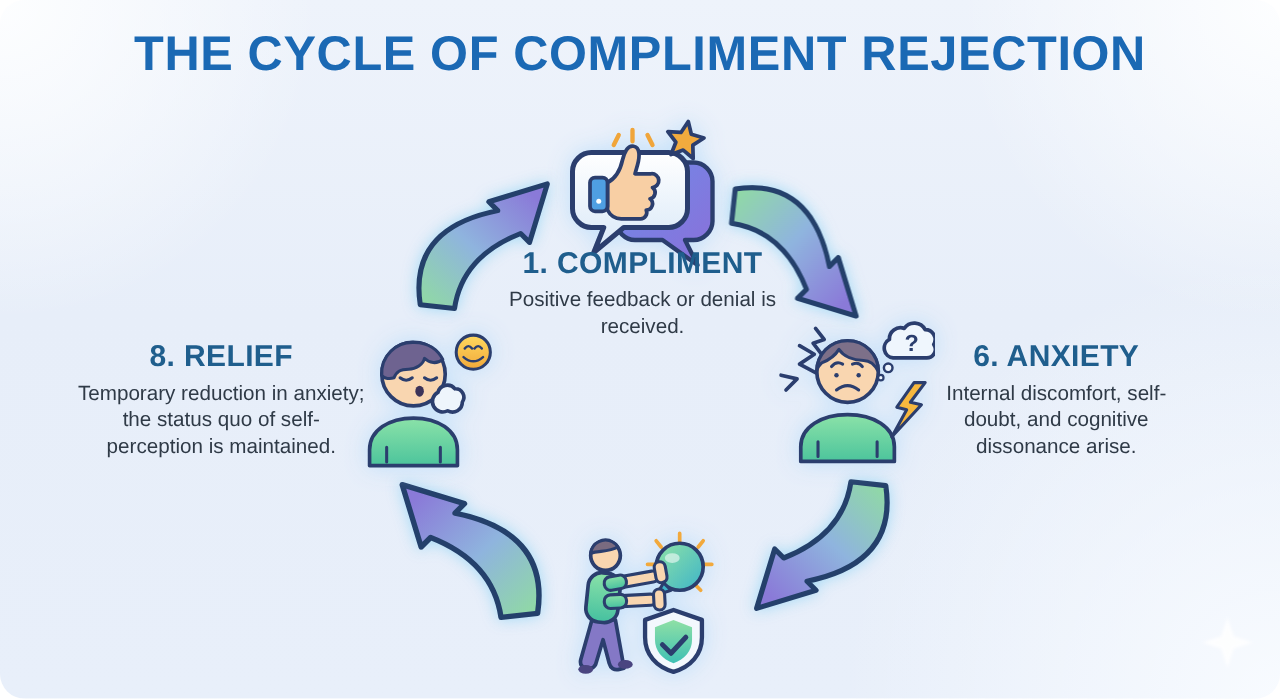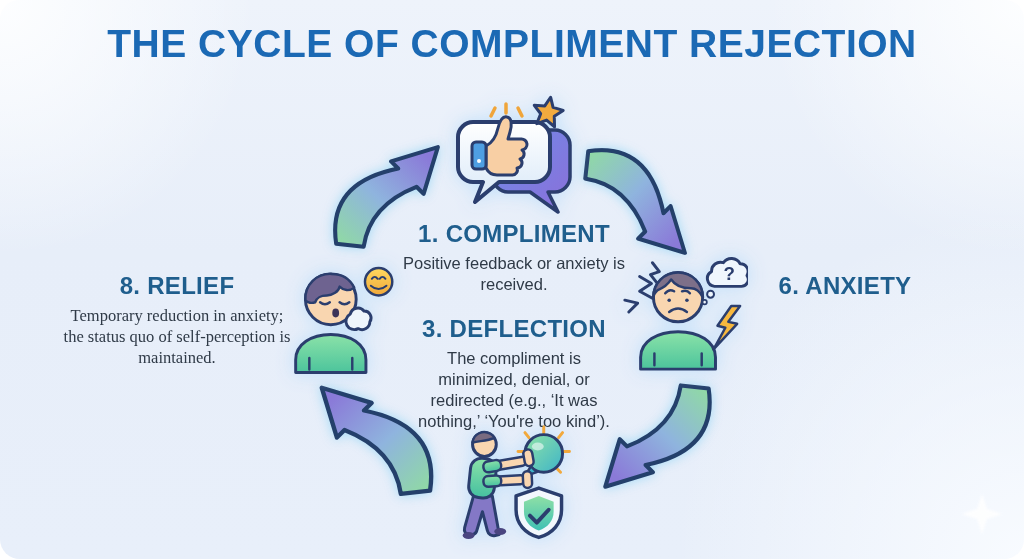--- a/index.html
+++ b/index.html
@@ -11,24 +11,24 @@
       radial-gradient(circle at 100% 100%, #f8fbff 0%, rgba(248,251,255,0) 30%),
       linear-gradient(180deg,#eef3fb 0%, #e7eef9 45%, #e8effa 100%);
   }
   .title{
     position:absolute;top:22px;left:0;width:100%;text-align:center;
     font-size:39px;font-weight:800;letter-spacing:.5px;color:#1b69b4;
   }
   .stage{position:absolute;text-align:center;}
   .stage h2{margin:0;font-size:24px;font-weight:800;letter-spacing:.3px;color:#1f5e8d;}
   .stage p{margin:5px auto 0;font-size:16.5px;line-height:1.28;font-weight:500;color:#2f3a47;}
-  .s1{left:349px;top:220px;width:330px;}  .s1 p{max-width:222px;}
+  .s1{left:349px;top:197px;width:330px;}  .s1 p{max-width:222px;}
   .s2{left:715px;top:272px;width:260px;}  .s2 p{max-width:205px;}
   .s3{left:349px;top:315px;width:330px;}  .s3 p{max-width:212px;}
-  .s4{left:37px; top:272px;width:280px;}  .s4 p{max-width:232px;font-family:Liberation Serif, serif;}
+  .s4{left:37px; top:272px;width:280px;}  .s4 p{max-width:232px;}
   .icon{position:absolute;filter:drop-shadow(0 0 9px rgba(190,222,250,.95));}
   .ic-compliment{left:438px;top:86px;}
   .ic-anxiety{left:615px;top:250px;}
   .ic-relief{left:282px;top:250px;}
   .ic-deflection{left:432px;top:420px;}
   .arrow{position:absolute;filter:drop-shadow(0 0 6px rgba(150,214,245,.85));}
   .ar-tl{left:325px;top:138px;}
   .ar-tr{left:572px;top:140px;transform:rotate(90deg);}
   .ar-br{left:596px;top:372px;transform:rotate(180deg);}
   .ar-bl{left:308px;top:378px;transform:scaleX(-1);}
@@ -181,28 +181,25 @@
     <rect x="93" y="29" width="9" height="17" rx="4.5" transform="rotate(-10 97 37)" fill="#f9d6b0" stroke="#2b3e6e" stroke-width="2.5"></rect>
     <rect x="54" y="57" width="40" height="9" rx="4.5" transform="rotate(-3 54 61)" fill="#f9d6b0" stroke="#2b3e6e" stroke-width="2.5"></rect>
     <rect x="52" y="56" width="18" height="11" rx="5" transform="rotate(-3 52 61)" fill="url(#shirtGradD)" stroke="#2b3e6e" stroke-width="2.5"></rect>
     <rect x="92" y="51" width="9" height="17" rx="4.5" transform="rotate(-3 96 59)" fill="#f9d6b0" stroke="#2b3e6e" stroke-width="2.5"></rect>
     <circle cx="53" cy="24" r="12" fill="#f9d6b0" stroke="#2b3e6e" stroke-width="3"></circle>
     <path d="M41 22 a12 12 0 0 1 18 -9 c2 1 3 2 4 4 c-7 4 -15 3 -22 5 z" fill="#7a6b80" stroke="#2b3e6e" stroke-width="2.5" stroke-linejoin="round"></path>
   </svg>
 
   <div class="stage s1">
     <h2>1. COMPLIMENT</h2>
-    <p>Positive feedback or anxiety is received.</p>
+    <p>Positive feedback or denial is received.</p>
   </div>
   <div class="stage s2">
     <h2>6. ANXIETY</h2>
-  </div>
-  <div class="stage s3">
-    <h2>3. DEFLECTION</h2>
-    <p>The compliment is minimized, denial, or redirected (e.g., ‘It was nothing,’ ‘You're too kind’).</p>
+    <p>Internal discomfort, self-doubt, and cognitive dissonance arise.</p>
   </div>
   <div class="stage s4">
     <h2>8. RELIEF</h2>
     <p>Temporary reduction in anxiety; the status quo of self-perception is maintained.</p>
   </div>
 
   <svg class="sparkle" width="40" height="40" viewBox="0 0 32 32">
     <path d="M16 0 L20 12 L32 16 L20 20 L16 32 L12 20 L0 16 L12 12 Z" fill="#ffffff"></path>
   </svg>
 

